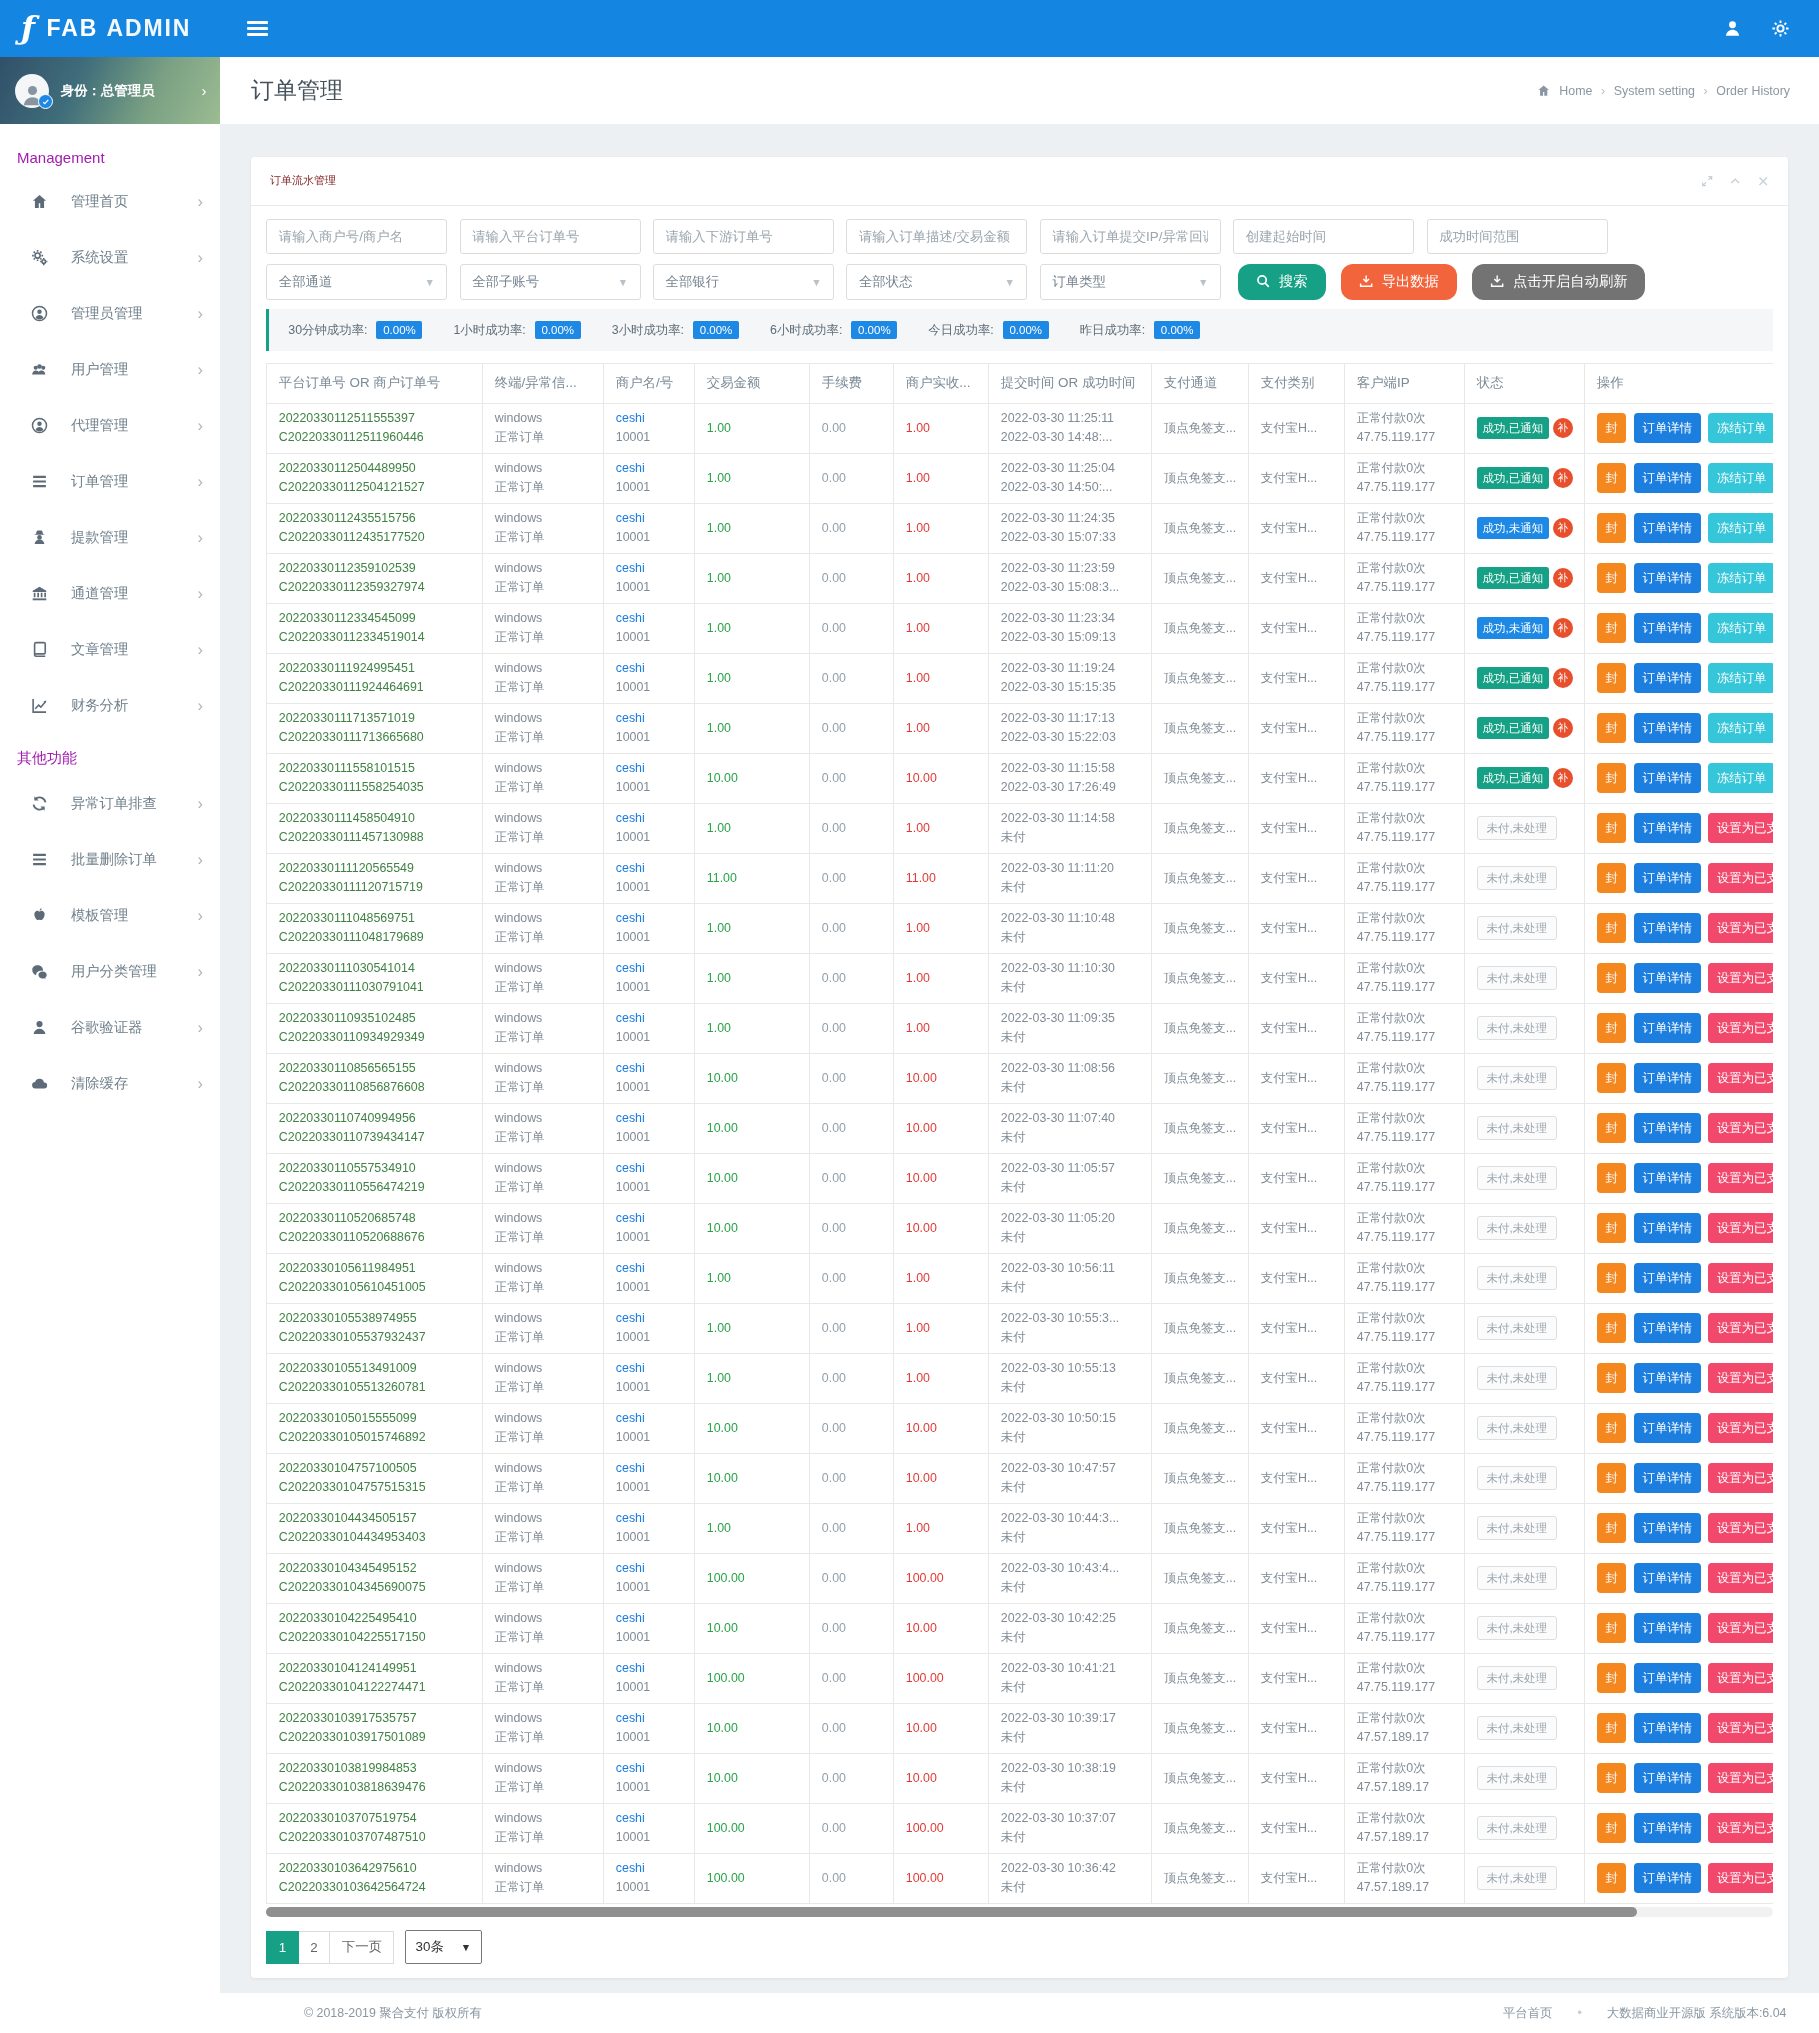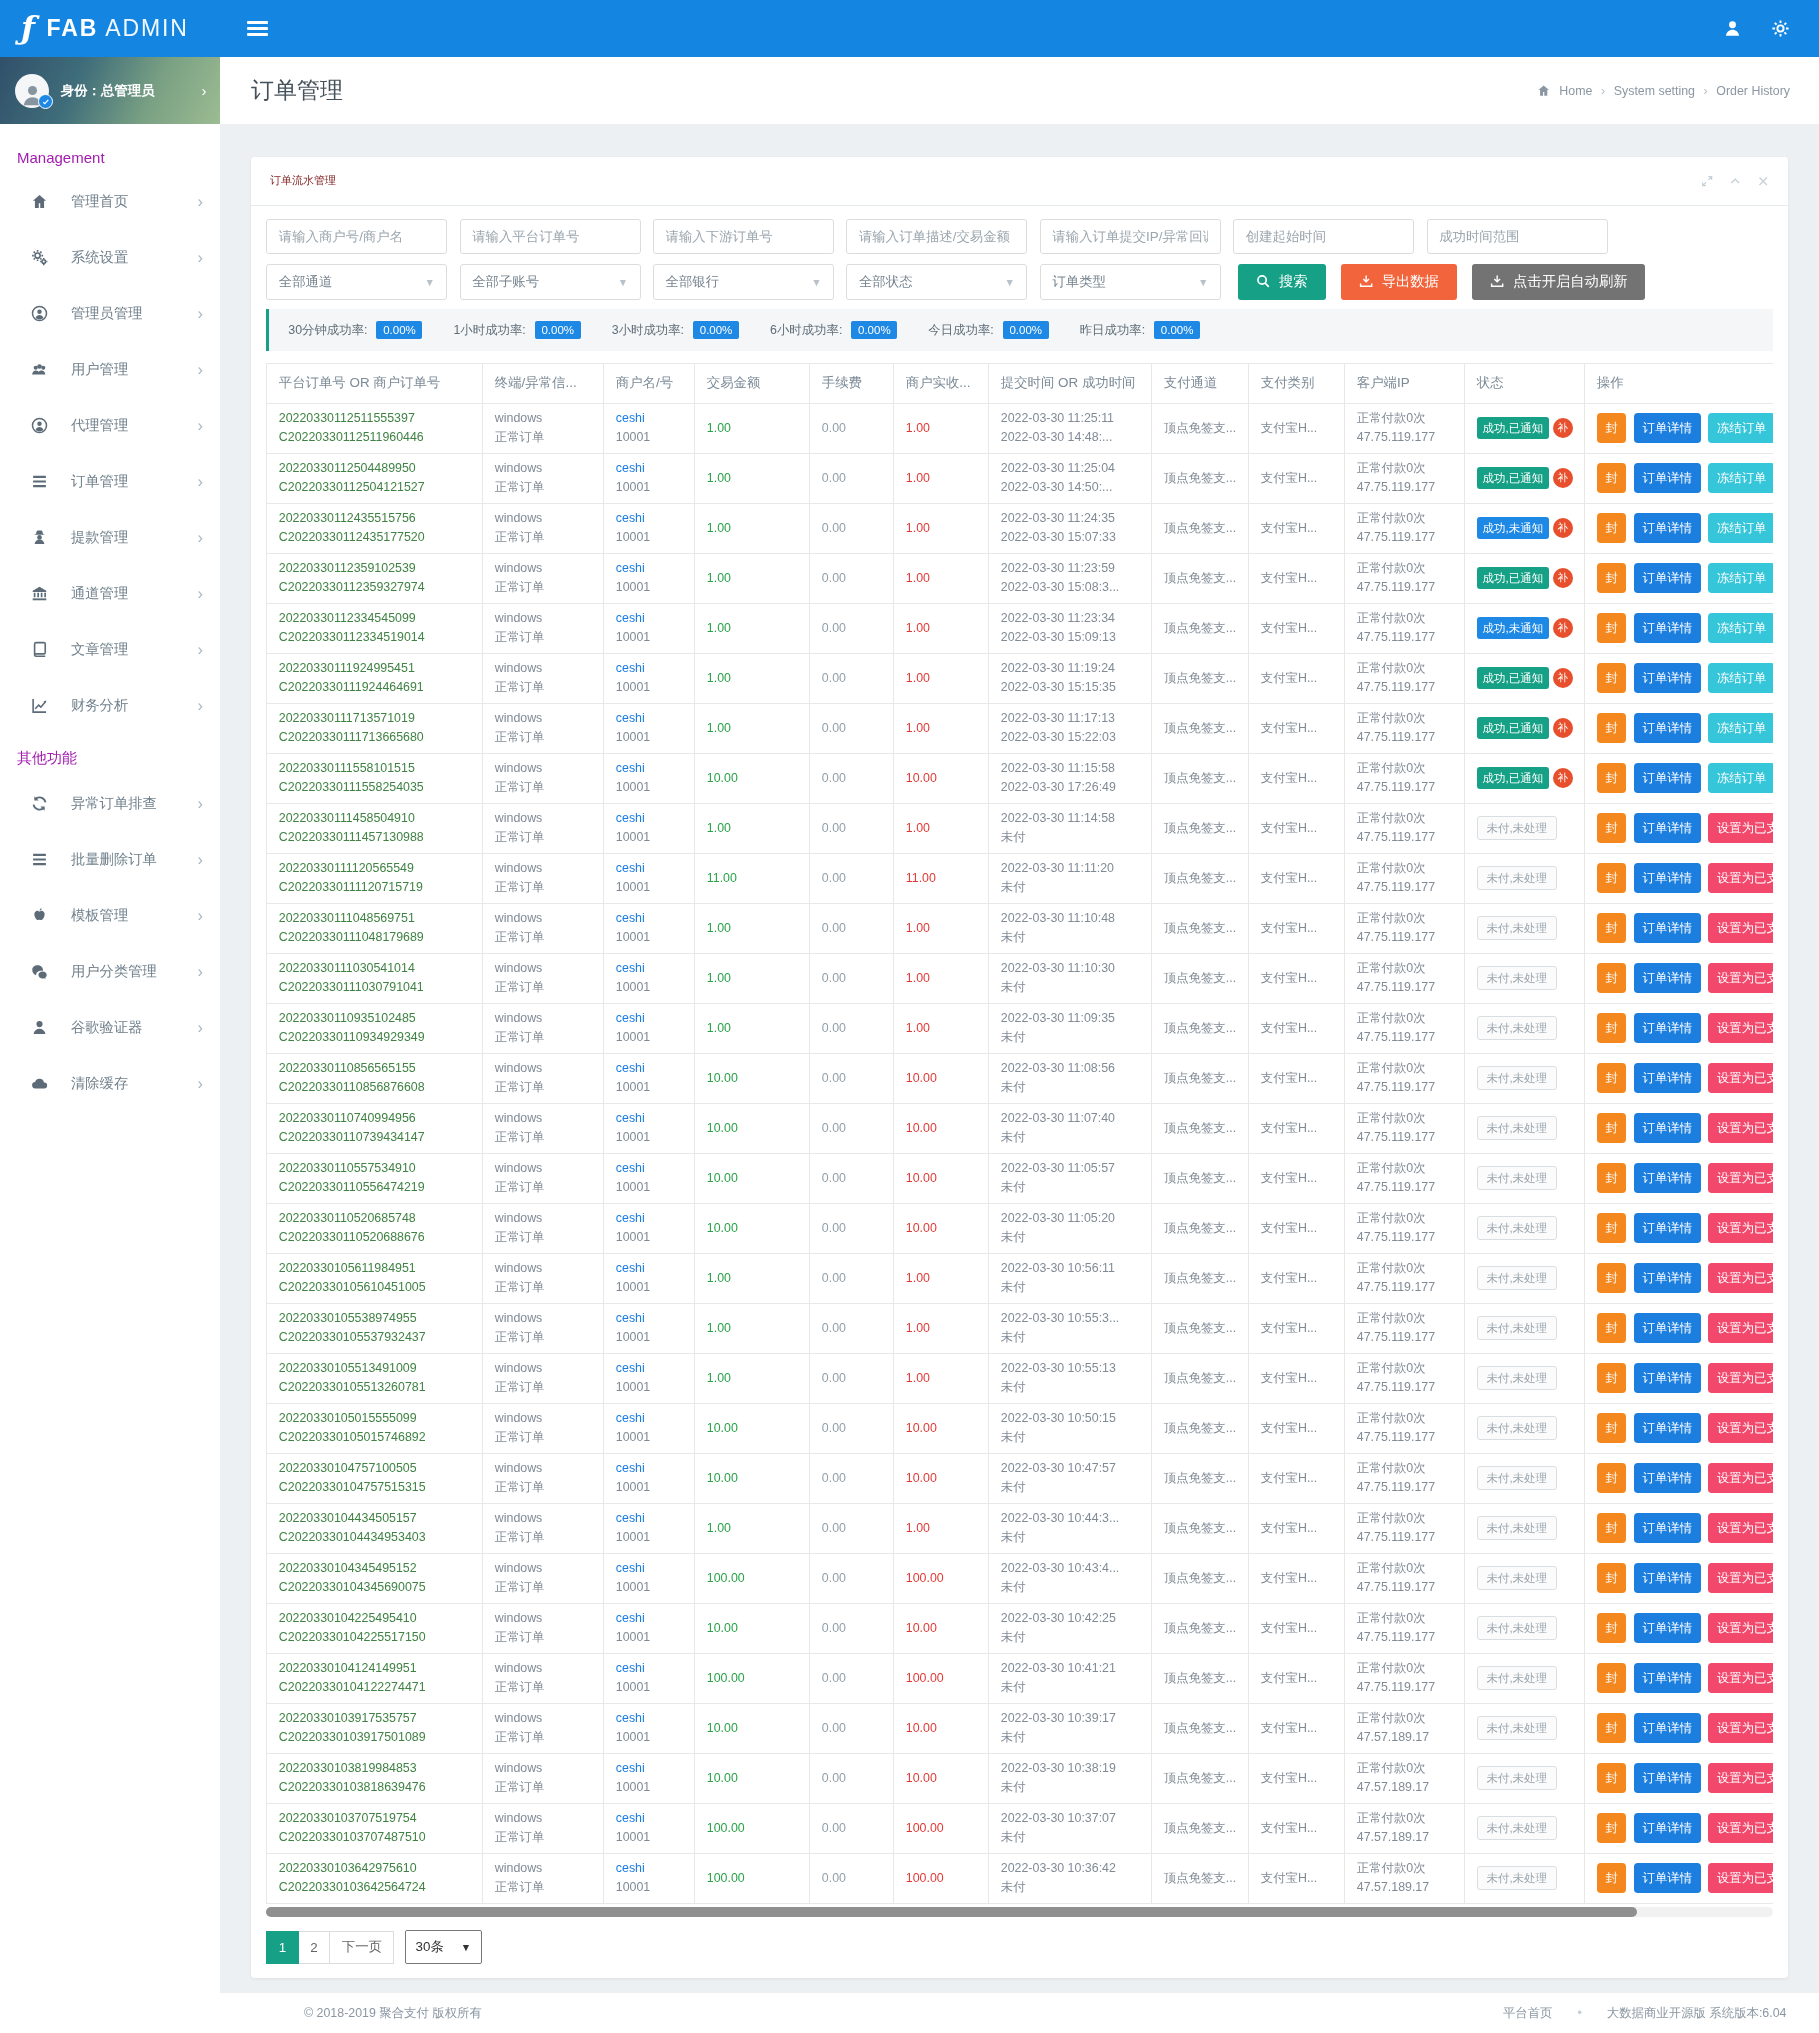--- a/index.html
+++ b/index.html
@@ -9,21 +9,21 @@
     font-family:"Liberation Sans","DejaVu Sans",sans-serif;
     background:#edf0f2; color:#76838f; font-size:13.4px;
   }
   .page { display:flex; flex-direction:column; width:1819px; height:2033px; }
 
   
   .topbar { flex:0 0 57px; background:#1486e1; display:flex; align-items:center; color:#fff; }
   .brand { width:220px; flex:0 0 220px; display:flex; align-items:center; gap:11.5px; padding-left:21px; }
   .brand-f { font-size:32.5px; font-style:italic; font-weight:bold; font-family:"DejaVu Serif",serif; line-height:1; }
   .brand-text { font-size:23px; letter-spacing:1.9px; white-space:nowrap; }
-  .brand-text b { font-weight:bold; } .brand-text span { font-weight:400; opacity:.95; }
+  .brand-text b { font-weight:bold; } .brand-text span { font-weight:700; opacity:.95; }
   .hamburger { margin-left:27px; width:21px; cursor:pointer; }
   .hamburger div { height:2.9px; background:#fff; margin:2.9px 0; border-radius:1px; }
   .topbar-right { margin-left:auto; display:flex; align-items:center; gap:29px; padding-right:29px; }
   .topbar-right svg { width:19px; height:19px; color:#fff; cursor:pointer; }
 
   
   .middle { flex:1; display:flex; min-height:0; }
   .sidebar { flex:0 0 220px; width:220px; background:#fff; }
   .main { flex:1; display:flex; flex-direction:column; min-width:0; }
 
@@ -63,21 +63,21 @@
   
   .filters { padding:13.4px 15.3px 0 15.3px; }
   .frow { display:flex; align-items:center; margin-bottom:9.6px; }
   .finput { width:181px; height:35px; border:1px solid #dcdcdc; border-radius:2.9px; margin-right:12.4px;
     padding:0 11.5px; font-size:13.4px; color:#8b5cf6; outline:none; font-family:inherit; }
   .finput::placeholder { color:#9aa5ad; }
   .fselect { width:181px; height:36px; border:1px solid #dcdcdc; border-radius:2.9px; margin-right:12.4px;
     display:flex; align-items:center; justify-content:space-between; padding:0 11.5px; font-size:13.4px; color:#76838f;
     background:#fff; cursor:pointer; }
   .fsel-caret { color:#b9c2c9; font-size:10.5px; }
-  .btn { height:36px; border:none; border-radius:3px; color:#fff; font-size:14.3px; display:inline-flex;
+  .btn { height:36px; border:none; border-radius:12px; color:#fff; font-size:14.3px; display:inline-flex;
     align-items:center; gap:8.6px; padding:0 18px; cursor:pointer; font-family:inherit; }
   .btn svg { width:14.3px; height:14.3px; }
   .btn-search { background:#16a085; margin-left:4.8px; }
   .btn-export { background:#f2653c; margin-left:15.3px; }
   .btn-refresh { background:#737373; margin-left:15.3px; }
 
   
   .stats { margin:5.7px 15.3px 11.5px 15.3px; background:#f4f6f7; border-left:3.8px solid #16a085; height:42px;
     display:flex; align-items:center; padding:0 19px; }
   .stat { margin-right:31px; font-size:12.4px; color:#5f6d78; display:flex; align-items:center; gap:9px; }

